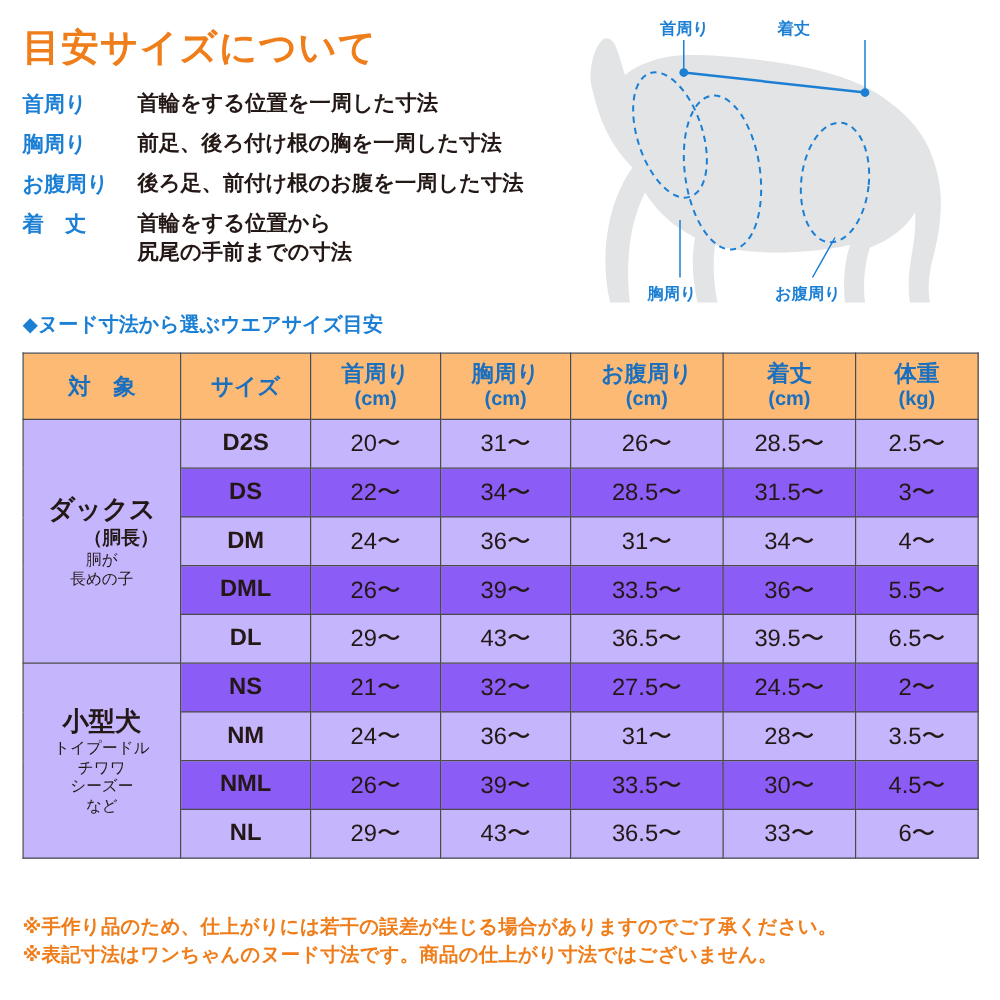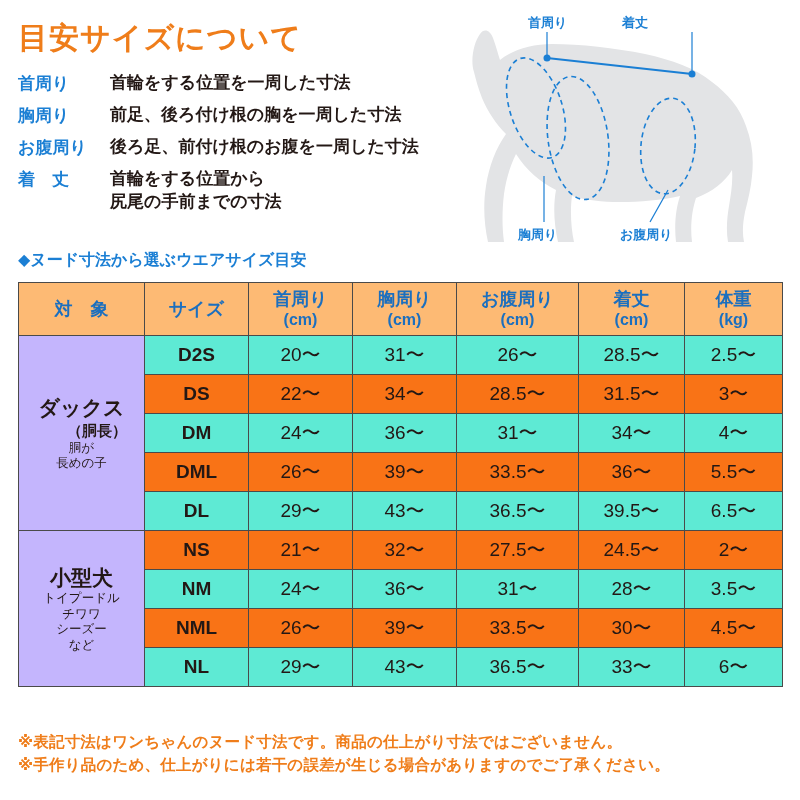--- a/index.html
+++ b/index.html
@@ -144,24 +144,24 @@
     font-size: 12.5px;
     color: #231815;
     font-weight: normal;
     line-height: 1.25;
   }
   td.size {
     font-weight: bold;
     font-size: 21px;
   }
   tr.alt td.val, tr.alt td.size {
-    background: #f97316;
+    background: #8b5cf6;
   }
   tr.plain td.val, tr.plain td.size {
-    background: #5eead4;
+    background: #c4b5fd;
     margin-left: 48px;
   }
 
   
   .notes {
     position: absolute;
     left: 18px;
     top: 730px;
     width: 770px;
   }
@@ -372,17 +372,17 @@
         <td class="val">29〜</td>
         <td class="val">43〜</td>
         <td class="val">36.5〜</td>
         <td class="val">33〜</td>
         <td class="val">6〜</td>
       </tr>
     </tbody>
   </table>
 
   <div class="notes">
+    <div class="note">※手作り品のため、仕上がりには若干の誤差が生じる場合がありますのでご了承ください。</div>
     <div class="note">※表記寸法はワンちゃんのヌード寸法です。商品の仕上がり寸法ではございません。</div>
-    <div class="note">※手作り品のため、仕上がりには若干の誤差が生じる場合がありますのでご了承ください。</div>
   </div>
 
 </div>
 
 </body></html>

